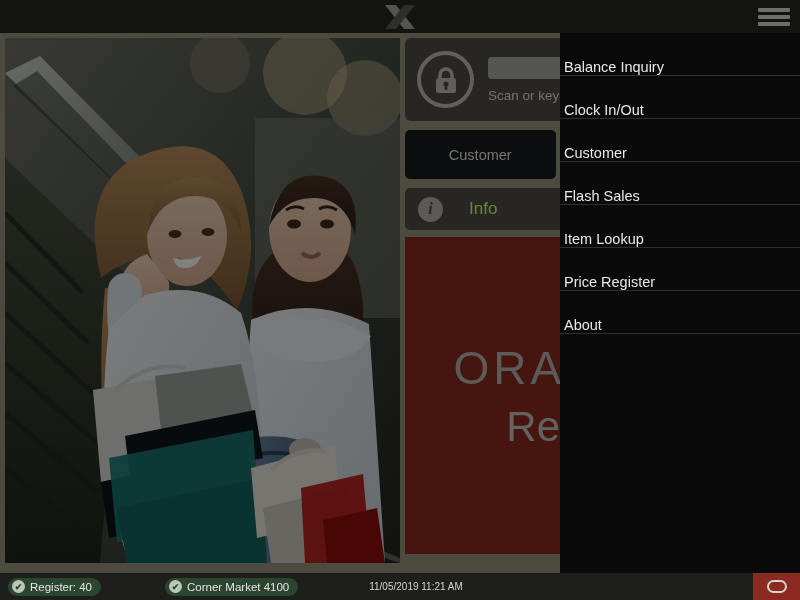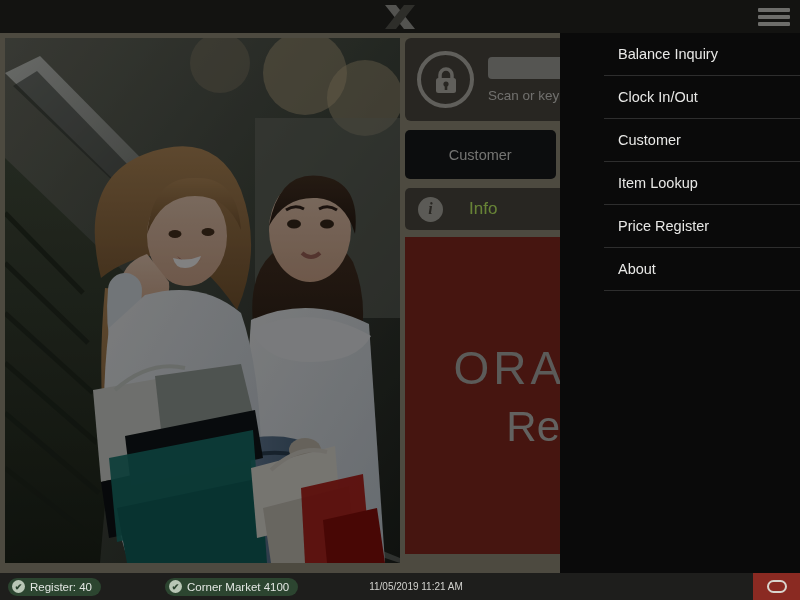--- a/index.html
+++ b/index.html
@@ -82,24 +82,23 @@
 
   
   .dim { position:absolute; left:0; top:0; width:800px; height:573px; background:rgba(0,0,0,0.46); }
 
   
   .menu {
     position:absolute; left:560px; top:33px; width:240px; height:540px;
     background:#0a0a0a;
   }
   .menu-item {
-    position:relative; height:43px; display:flex; align-items:center;
-    padding-left:14px; color:#e8e8e6; font-size:14.5px;
+    position:relative; height:43px; display:flex; align-items:flex-end;
+    padding-left:4px; color:#e8e8e6; font-size:14.5px;
     border-bottom:1px solid #2e2e2e;
-    margin-left:44px;
   }
   .menu-item .mi-label { display:block; }
 
   
   .statusbar {
     position:absolute; left:0; bottom:0; width:800px; height:27px;
     background:#1e1e1c; display:flex; align-items:center;
   }
   .badge {
     display:flex; align-items:center; height:18px; padding:0 9px 0 4px;
@@ -300,20 +299,23 @@
     <div class="menu-item">
       <span class="mi-label">Balance Inquiry</span>
     </div>
     <div class="menu-item">
       <span class="mi-label">Clock In/Out</span>
     </div>
     <div class="menu-item">
       <span class="mi-label">Customer</span>
     </div>
     <div class="menu-item">
+      <span class="mi-label">Flash Sales</span>
+    </div>
+    <div class="menu-item">
       <span class="mi-label">Item Lookup</span>
     </div>
     <div class="menu-item">
       <span class="mi-label">Price Register</span>
     </div>
     <div class="menu-item">
       <span class="mi-label">About</span>
     </div>
   </div>
 

